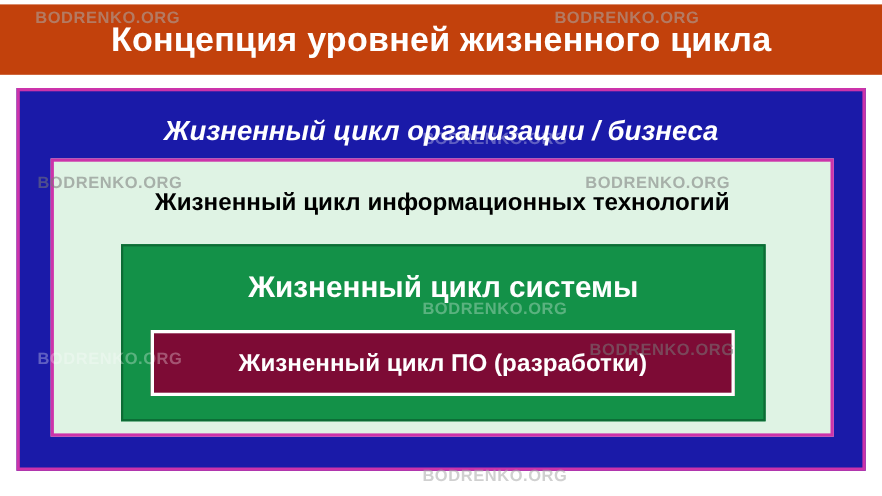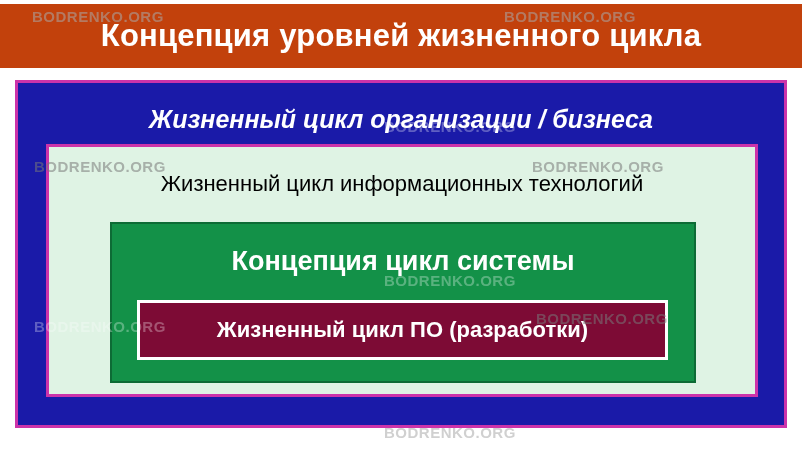--- a/index.html
+++ b/index.html
@@ -83,21 +83,21 @@
     box-sizing: border-box;
     z-index: 6;
   }
   #level-it-label {
     position: absolute;
     left: 0; top: 24px;
     width: 100%;
     text-align: center;
     color: #000000;
     font-size: 22px;
-    font-weight: normal;
+    font-weight: bold;
     white-space: nowrap;
   }
 
   
   #level-system {
     position: absolute;
     left: 110px; top: 222px;
     width: 586px; height: 161px;
     background: #139148;
     border: 2px solid #0d6b35;
@@ -144,21 +144,21 @@
 
 <div id="level-org">
   <div id="level-org-label">Жизненный цикл организации  /  бизнеса</div>
 </div>
 
 <div id="level-it">
   <div id="level-it-label">Жизненный цикл информационных технологий</div>
 </div>
 
 <div id="level-system">
-  <div id="level-system-label">Концепция цикл системы</div>
+  <div id="level-system-label">Жизненный цикл системы</div>
 </div>
 
 <div id="level-software">
   <div id="level-software-label">Жизненный цикл ПО (разработки)</div>
 </div>
 
 <div id="watermark-layer">
     <div class="wm onwhite" style="left: 8px; top: 8px;">BODRENKO.ORG</div>
     <div class="wm onwhite" style="left: 480px; top: 8px;">BODRENKO.ORG</div>
     <div class="wm light" style="left: 360px; top: 118px;">BODRENKO.ORG</div>

